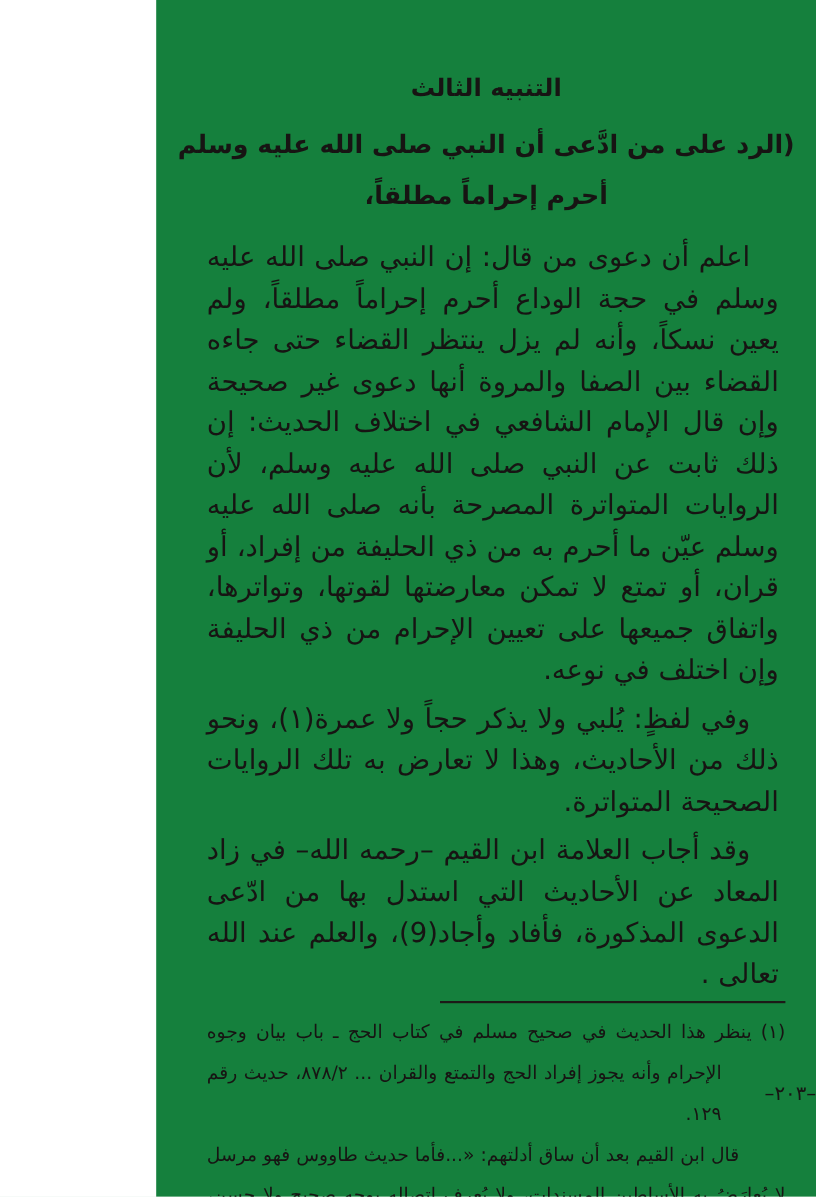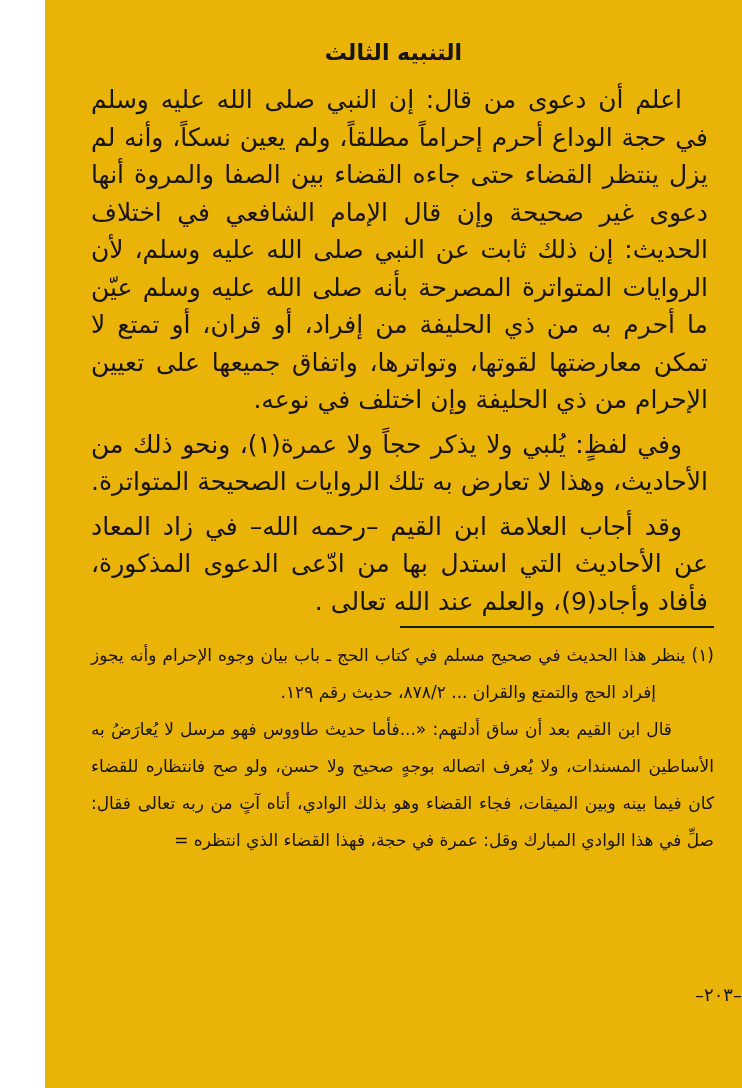--- a/index.html
+++ b/index.html
@@ -9,24 +9,24 @@
     background: #ffffff;
   }
   body {
     font-family: "DejaVu Sans", sans-serif;
     color: #171413;
     direction: rtl;
     overflow: hidden;
   }
   .page {
     position: relative;
-    width: 697px;
+    width: 600px;
     height: 1088px;
-    background: #eab308;
-    padding-top: 40px;
+    background: #15803d;
+    padding-top: 68px;
   }
   .heading-block {
     text-align: center;
     font-weight: bold;
   }
   .chapter-title {
     font-size: 22px;
     margin-bottom: 16px;
   }
   .chapter-subtitle {
@@ -74,20 +74,21 @@
   }
 </style>
 </head>
 <body>
 
 <div class="page">
 
   <div class="heading-block">
     <div class="chapter-title">التنبيه الثالث</div>
     <div class="chapter-subtitle">
+      <div>(الرد على من ادَّعى أن النبي صلى الله عليه وسلم أحرم إحراماً مطلقاً،</div>
     </div>
   </div>
 
   <div class="body-text">
     <p>اعلم أن دعوى من قال: إن النبي صلى الله عليه وسلم في حجة الوداع أحرم إحراماً مطلقاً، ولم يعين نسكاً، وأنه لم يزل ينتظر القضاء حتى جاءه القضاء بين الصفا والمروة أنها دعوى غير صحيحة وإن قال الإمام الشافعي في اختلاف الحديث: إن ذلك ثابت عن النبي صلى الله عليه وسلم، لأن الروايات المتواترة المصرحة بأنه صلى الله عليه وسلم عيّن ما أحرم به من ذي الحليفة من إفراد، أو قران، أو تمتع لا تمكن معارضتها لقوتها، وتواترها، واتفاق جميعها على تعيين الإحرام من ذي الحليفة وإن اختلف في نوعه.</p>
     <p>وفي لفظٍ: يُلبي ولا يذكر حجاً ولا عمرة(١)، ونحو ذلك من الأحاديث، وهذا لا تعارض به تلك الروايات الصحيحة المتواترة.</p>
     <p>وقد أجاب العلامة ابن القيم –رحمه الله– في زاد المعاد عن الأحاديث التي استدل بها من ادّعى الدعوى المذكورة، فأفاد وأجاد(9)، والعلم عند الله تعالى .</p>
   </div>
 
   <div class="footnotes">

